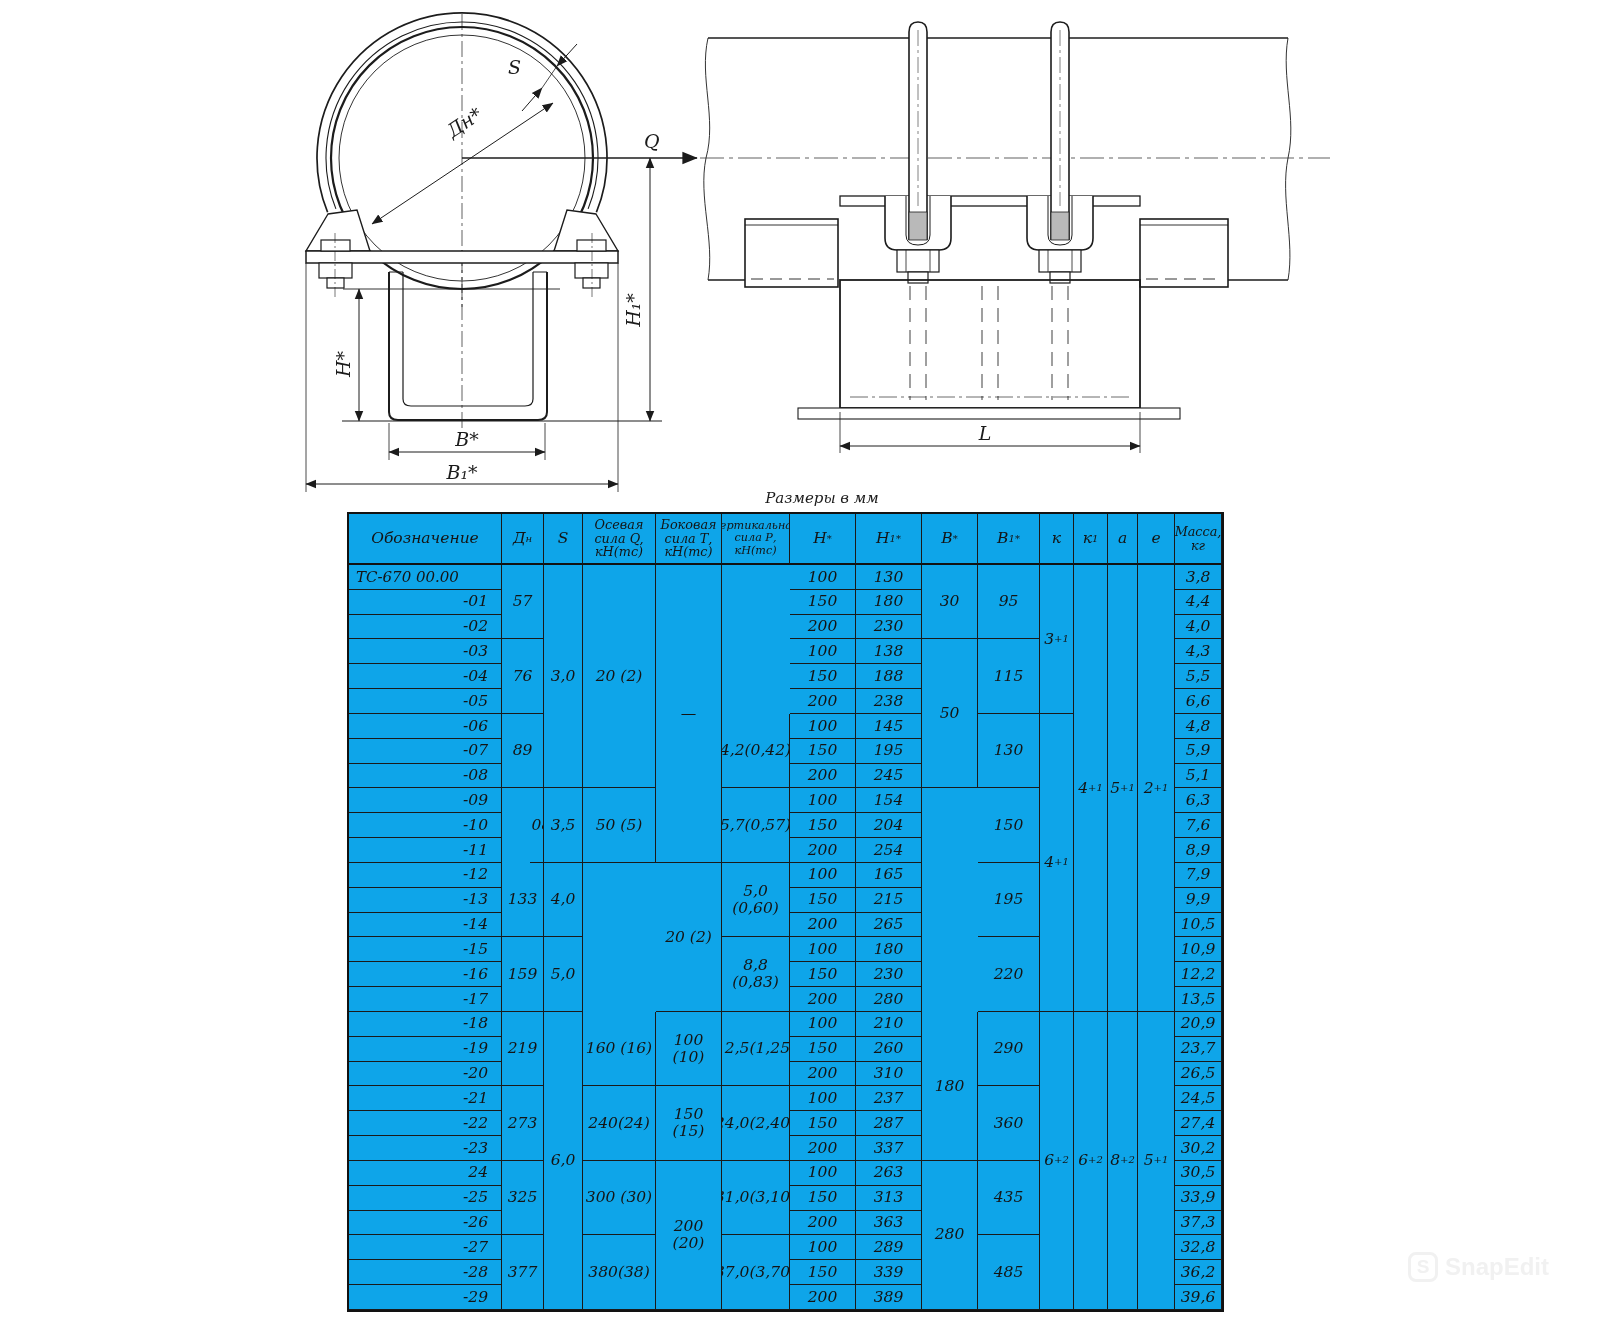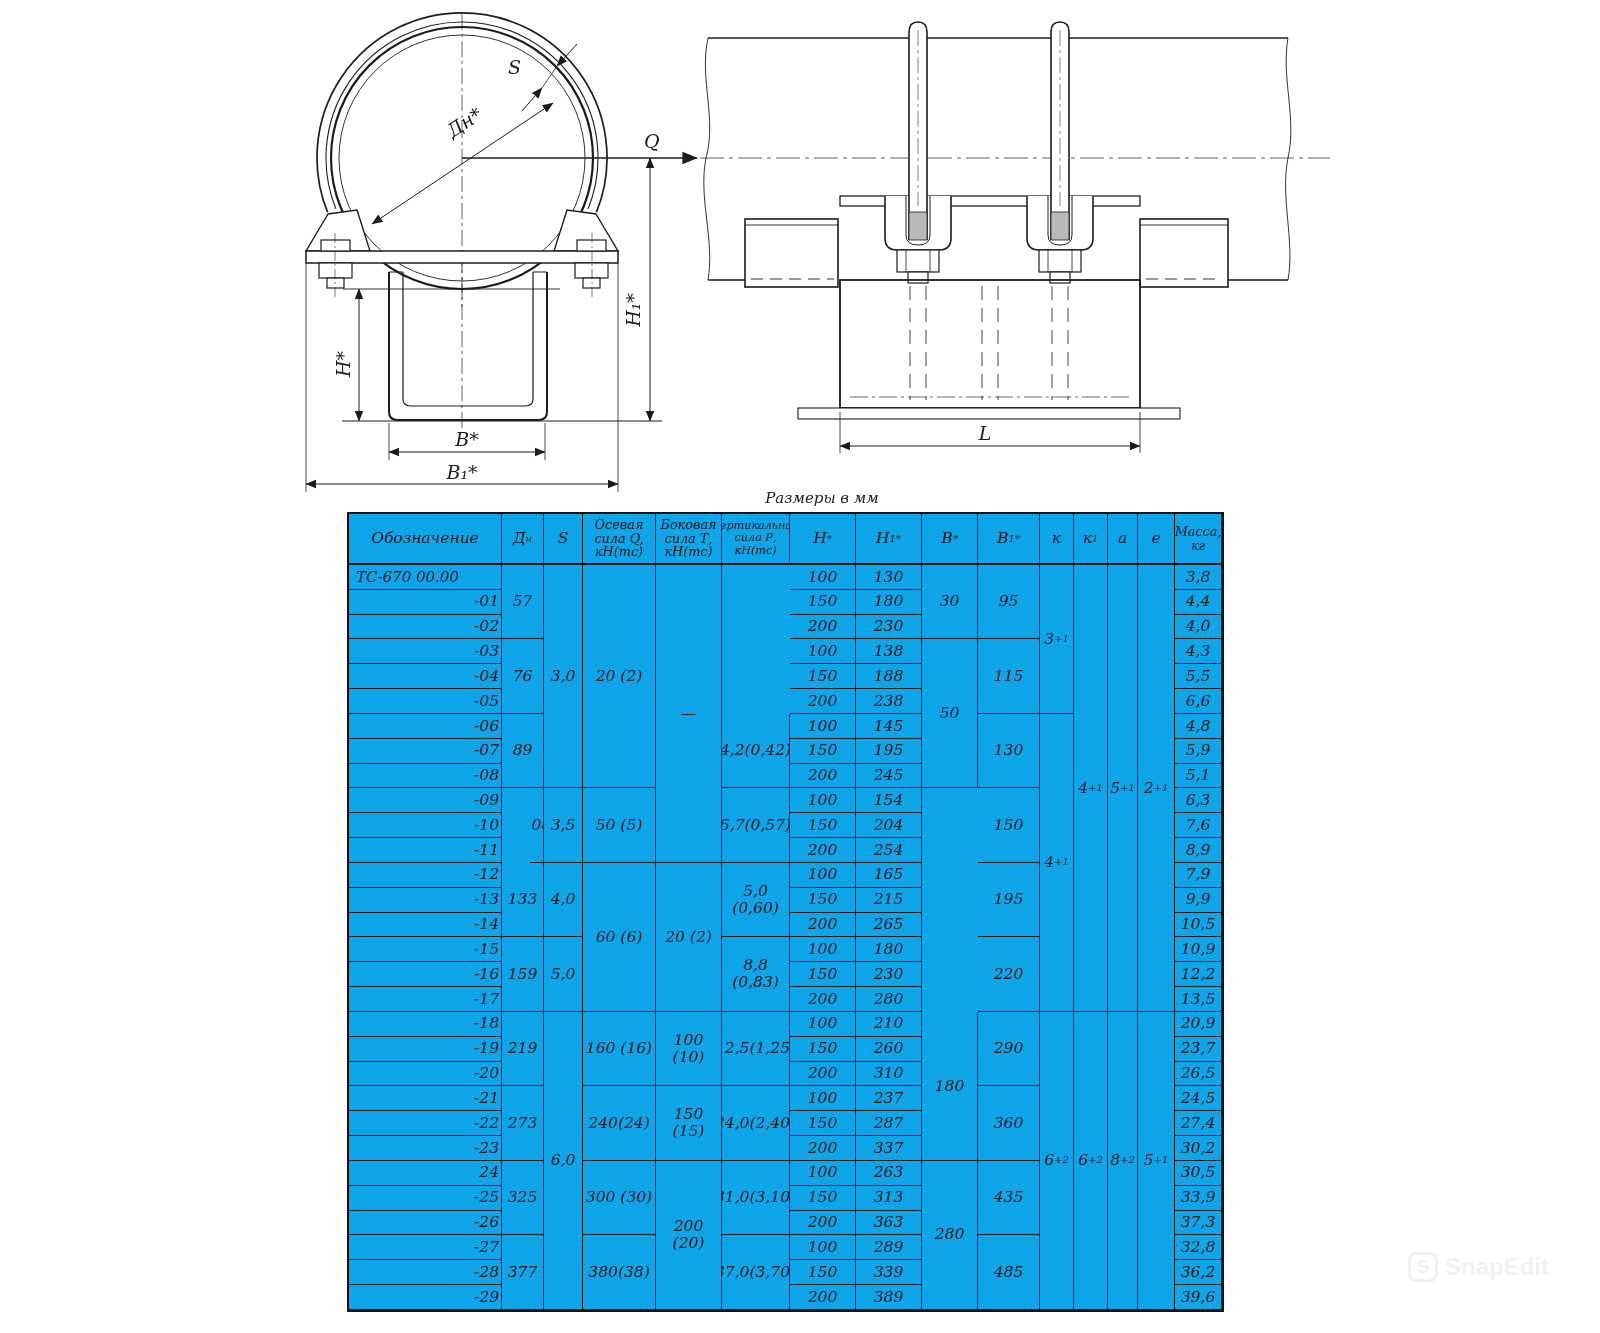--- a/index.html
+++ b/index.html
@@ -10,21 +10,21 @@
   svg text{font-family:"DejaVu Serif",serif;font-style:italic;fill:#1b1b1b;}
   .tbl-title{position:absolute;left:742px;top:489px;width:160px;text-align:center;
     font:italic 15px "DejaVu Serif",serif;color:#1b1b1b;}
   .tbl{position:absolute;left:347px;top:512px;display:grid;border:2.6px solid #121212;background:#0ea5e9;}
   .cell{border-right:1.3px solid #1a1a1a;border-bottom:1.3px solid #1a1a1a;
     display:flex;align-items:center;justify-content:center;text-align:center;
     font:italic 15.5px "DejaVu Serif",serif;color:#141414;line-height:1.08;overflow:hidden;}
   .cell sup,.cell .ast{font-size:10px;vertical-align:super;line-height:0;}
   .cell sub{font-size:10px;vertical-align:sub;line-height:0;}
   .cell.hdr{border-bottom:2.3px solid #121212;}
-  .des{justify-content:flex-end;padding-right:2px;}
+  .des{justify-content:flex-end;padding-right:13px;}
   .des.first{justify-content:flex-start;padding-left:7px;font-size:15px;}
   .wm{position:absolute;left:1408px;top:1252px;display:flex;align-items:center;gap:7px;
     color:#f1f1f1;font:bold 24px "Liberation Sans",sans-serif;}
   .wm-logo{display:inline-flex;align-items:center;justify-content:center;width:30px;height:30px;
     border:3px solid #f1f1f1;border-radius:8px;font:bold 19px "Liberation Sans",sans-serif;}
 </style>
 </head>
 <body>
 
 <div class="canvas">
@@ -234,21 +234,20 @@
       <div class="cell" style="grid-area: 23 / 2 / span 3;">273</div>
       <div class="cell" style="grid-area: 26 / 2 / span 3;">325</div>
       <div class="cell" style="grid-area: 29 / 2 / span 3;">377</div>
       <div class="cell" style="grid-area: 2 / 3 / span 9;">3,0</div>
       <div class="cell" style="grid-area: 11 / 3 / span 3;">3,5</div>
       <div class="cell" style="grid-area: 14 / 3 / span 3;">4,0</div>
       <div class="cell" style="grid-area: 17 / 3 / span 3;">5,0</div>
       <div class="cell" style="grid-area: 20 / 3 / span 12;">6,0</div>
       <div class="cell" style="grid-area: 2 / 4 / span 9;">20 (2)</div>
       <div class="cell" style="grid-area: 11 / 4 / span 3;">50 (5)</div>
-      <div class="cell" style="grid-area: 14 / 4 / span 6;">60 (6)</div>
       <div class="cell" style="grid-area: 20 / 4 / span 3;">160 (16)</div>
       <div class="cell" style="grid-area: 23 / 4 / span 3;">240(24)</div>
       <div class="cell" style="grid-area: 26 / 4 / span 3;">300 (30)</div>
       <div class="cell" style="grid-area: 29 / 4 / span 3;">380(38)</div>
       <div class="cell" style="grid-area: 2 / 5 / span 12;">—</div>
       <div class="cell" style="grid-area: 14 / 5 / span 6;">20 (2)</div>
       <div class="cell" style="grid-area: 20 / 5 / span 3;">100 (10)</div>
       <div class="cell" style="grid-area: 23 / 5 / span 3;">150 (15)</div>
       <div class="cell" style="grid-area: 26 / 5 / span 6;">200 (20)</div>
       <div class="cell" style="grid-area: 8 / 6 / span 3;">4,2(0,42)</div>

